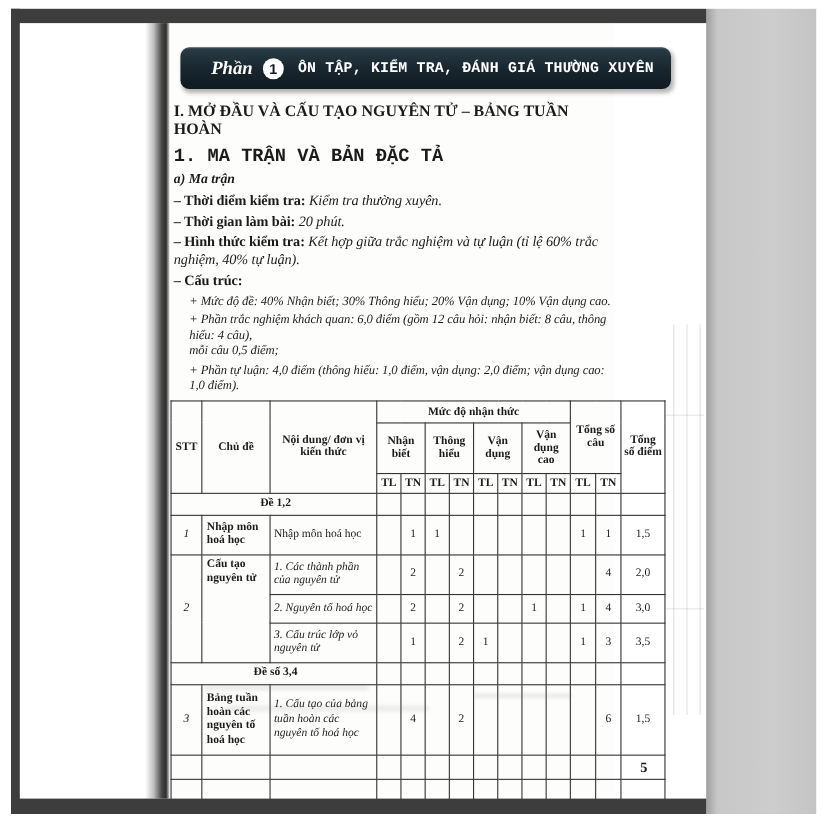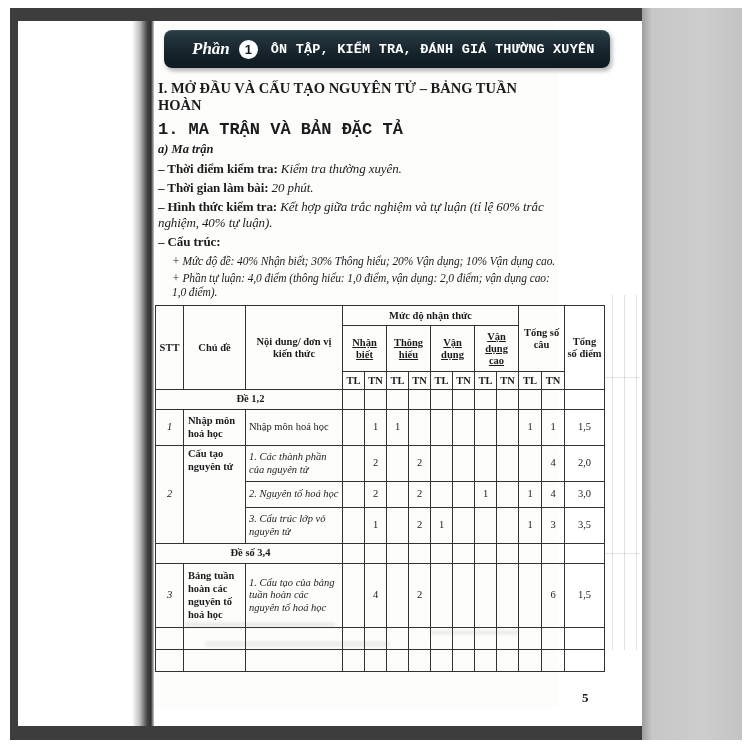--- a/index.html
+++ b/index.html
@@ -13,21 +13,21 @@
   #bar-bottom { left:10px; top:726px; width:632px; height:14px; }
   #bar-left   { left:10px; top:8px;   width:8px;   height:732px; }
   #gray-right { position:absolute; left:642px; top:8px; width:100px; height:732px; z-index:2;
                 background:linear-gradient(90deg,#9e9e9e 0,#c6c7c6 10px,#cccdcc 60%,#c3c4c3 100%); }
   #spine { position:absolute; left:132px; top:21px; width:22px; height:705px; z-index:4;
            background:linear-gradient(90deg, rgba(60,60,60,0) 0%, rgba(70,70,70,0.35) 35%,
                       rgba(40,40,40,0.85) 68%, rgba(35,35,35,0.95) 86%, rgba(110,110,110,0.35) 100%);
            filter:blur(0.4px); }
 
   
-  #page { position:absolute; left:154px; top:4px; width:404px; height:705px; background:#fdfdfc; z-index:1; }
+  #page { position:absolute; left:154px; top:17px; width:404px; height:705px; background:#fdfdfc; z-index:1; }
 
   #banner { position:relative; margin:26px 0 0 10px; width:446px; height:38px;
             background:linear-gradient(180deg,#2a3c46 0%,#17252d 55%,#0f1a21 100%);
             border-radius:8px; display:flex; align-items:center;
             box-shadow:2px 3px 4px rgba(0,0,0,0.30), inset 0 1px 1px rgba(255,255,255,0.12); }
   .part-label { color:#ffffff; font-style:italic; font-weight:bold; font-size:17px; margin-left:28px; }
   .part-circle { width:19px; height:19px; border-radius:50%; background:#ffffff; color:#101a20;
                  font-weight:bold; font-size:13px; line-height:19px; text-align:center; margin-left:9px;
                  font-family:"Liberation Sans",sans-serif; flex:0 0 auto; }
   .banner-title { color:#ffffff; font-weight:bold; font-size:13.5px; margin-left:13px; letter-spacing:0.2px;
@@ -40,21 +40,21 @@
   .line { font-size:13px; margin:3.5px 0 0 4px; line-height:1.22; letter-spacing:-0.1px; }
   .line .lbl { font-weight:bold; }
   .line .txt { font-style:italic; }
   .subline { font-size:11.5px; font-style:italic; margin:3.5px 0 0 18px; line-height:1.22; letter-spacing:-0.1px; }
 
   
   table { border-collapse:collapse; table-layout:fixed; width:449px; margin:6px 0 0 1px; font-size:10.5px; }
   th, td { border:1px solid #333333; text-align:center; vertical-align:middle; padding:1px 2px; overflow:hidden; }
   th { font-weight:bold; line-height:1.12; }
   td { line-height:1.22; }
-  tr.th-r1 { height:20px; } tr.th-r2 { height:46px;text-decoration:underline; } tr.th-r3 { height:18px; }
+  tr.th-r1 { height:20px; } tr.th-r2 { height:46px; } tr.th-r3 { height:18px; }
   tr.h20 { height:20px; } tr.h22 { height:22px; } tr.h26 { height:26px;margin-top:24px; }
   tr.h36 { height:36px; } tr.h64 { height:64px; }
   .stt { font-style:italic; }
   .topic { font-weight:bold; text-align:left; padding-left:4px; }
   .v-top { vertical-align:top; padding-top:2px; }
   .content { text-align:left; padding-left:3px; }
   .content-i { text-align:left; padding-left:3px; font-style:italic; }
   .sec-label { font-weight:bold; text-align:center; padding-left:5px; }
 
   #page-num { position:absolute; left:582px; top:690px; font-weight:bold; font-size:13px; z-index:5; }
@@ -99,20 +99,24 @@
     <div class="line">
       <span class="lbl">– Hình thức kiểm tra:</span>
       <span class="txt">Kết hợp giữa trắc nghiệm và tự luận (tỉ lệ 60% trắc nghiệm, 40% tự luận).</span>
     </div>
     <div class="line">
       <span class="lbl">– Cấu trúc:</span>
       <span class="txt"></span>
     </div>
 
     <div class="subline">+ Mức độ đề: 40% Nhận biết; 30% Thông hiểu; 20% Vận dụng; 10% Vận dụng cao.</div>
+    <div class="subline">
+      <span>+ Phần trắc nghiệm khách quan: 6,0 điểm (gồm 12 câu hỏi: nhận biết: 8 câu, thông hiểu: 4 câu),</span><br>
+      <span>mỗi câu 0,5 điểm;</span>
+    </div>
     <div class="subline">+ Phần tự luận: 4,0 điểm (thông hiểu: 1,0 điểm, vận dụng: 2,0 điểm; vận dụng cao: 1,0 điểm).</div>
 
     <table>
       <colgroup>
         <col style="width:28px">
           <col style="width:62px">
           <col style="width:97px">
         <col style="width:22px">
           <col style="width:22px">
           <col style="width:22px">

